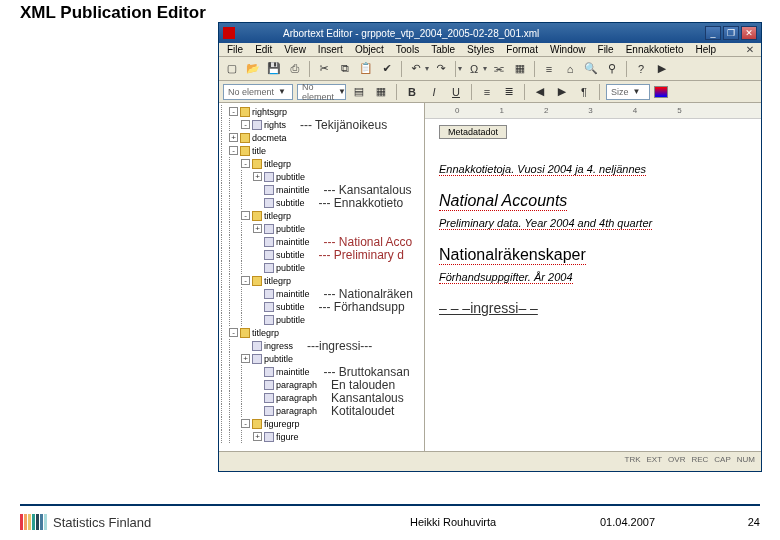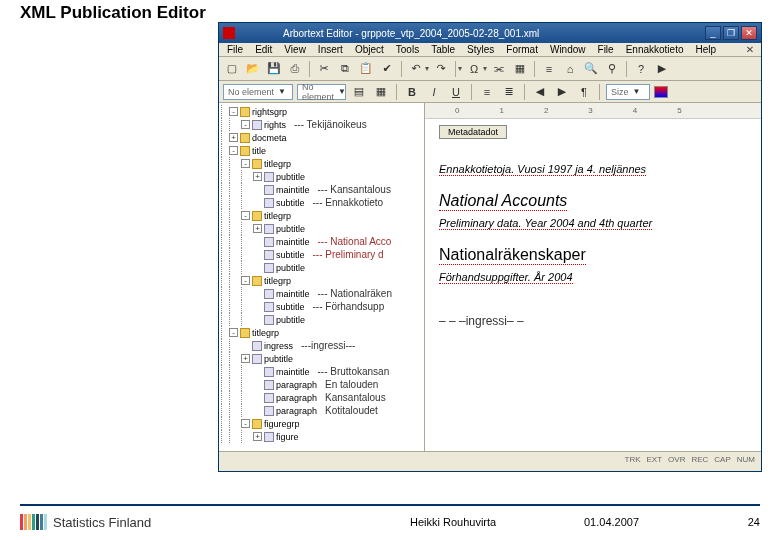--- a/index.html
+++ b/index.html
@@ -31,43 +31,43 @@
   
   .workspace { display: flex; height: calc(100% - 20px - 18px - 24px - 22px - 16px); background: #fff; }
   
   .tree-pane { width: 206px; border-right: 1px solid #aca899; overflow: hidden; background: #fff; font-size: 9px; padding: 2px 0 2px 2px; position: relative; }
   .tree-row { display: flex; align-items: center; height: 13px; white-space: nowrap; }
   .tree-indent { display: inline-block; height: 13px; border-left: 1px dotted #888; }
   .tree-toggle { width: 9px; height: 9px; border: 1px solid #888; background: #fff; font-size: 8px; line-height: 7px; text-align: center; margin-right: 2px; cursor: pointer; color: #333; }
   .tree-icon { width: 10px; height: 10px; margin-right: 2px; background: #f0d060; border: 1px solid #c09020; }
   .tree-icon.doc { background: #e0e0f0; border-color: #8080a0; }
   .tree-label { color: #000; }
-  .tree-inline { color: #333; margin-left: 8px; font-size: 10px; }
+  .tree-inline { color: #333; margin-left: 14px; font-size: 12px; }
   .tree-inline.red { color: #a03030; }
   
   .doc-pane { flex: 1; background: #fff; position: relative; overflow: hidden; }
   .ruler { height: 16px; background: #f0f0e8; border-bottom: 1px solid #ccc; font-size: 8px; color: #666; padding-left: 30px; display: flex; align-items: center; gap: 40px; }
   .doc-body { padding: 6px 14px; font-size: 11px; }
   .meta-btn { display: inline-block; border: 1px solid #888; background: #ece9d8; padding: 1px 8px; font-size: 9px; margin-bottom: 10px; cursor: pointer; }
   .doc-h { font-family: Arial; font-weight: normal; font-size: 16px; margin: 4px 0; border-bottom: 1px dotted #c00; display: inline-block; }
   .doc-h.big { font-size: 18px; }
   .doc-sub { font-style: italic; font-size: 11px; margin: 2px 0 12px; border-bottom: 1px dotted #c00; display: inline-block; }
   .doc-sub .year { border-bottom: none; }
-  .ingr-dash { font-size: 12px; color: #333; margin: 18px 0; }
+  .ingr-dash { font-size: 14px; color: #333; margin: 4px 0; text-decoration: underline; }
   .doc-p { font-style: italic; font-size: 14px; margin-top: 6px; }
   
   .statusbar { height: 16px; background: #ece9d8; border-top: 1px solid #aca899; display: flex; justify-content: flex-end; align-items: center; padding: 0 6px; font-size: 8px; color: #666; gap: 6px; }
   
   .footer { position: absolute; bottom: 10px; left: 20px; right: 20px; display: flex; align-items: center; font-size: 11px; }
   .logo { display: flex; align-items: center; gap: 6px; }
   .logo-bars { display: flex; gap: 1px; }
   .logo-bars span { width: 3px; height: 16px; }
   .logo-text { font-size: 13px; color: #333; }
   .foot-author { position: absolute; left: 390px; text-align: center; }
-  .foot-date { position: absolute; left: 564px; }
+  .foot-date { position: absolute; left: 580px; }
   .foot-page { position: absolute; right: 0; }
   .foot-line { position: absolute; bottom: 34px; left: 20px; right: 20px; height: 2px; background: #003366; }
 </style>
 </head>
 <body>
 
 <div class="slide-title">
   <div>XML Publication Editor</div>
 </div>
 
@@ -372,21 +372,21 @@
           <span>0</span>
           <span>1</span>
           <span>2</span>
           <span>3</span>
           <span>4</span>
           <span>5</span>
         </div>
       <div class="doc-body">
         <span class="meta-btn">Metadatadot</span><br>
         <br>
-        <span class="doc-sub">Ennakkotietoja. Vuosi 1997 ja 4. neljännes</span><br>
+        <span class="doc-sub">Ennakkotietoja. Vuosi 2004 ja 4. neljännes</span><br>
         <span class="doc-h" style="font-style:italic">National Accounts</span><br>
         <span class="doc-sub">Preliminary data. Year 2004 and 4th quarter</span><br>
         <span class="doc-h">Nationalräkenskaper</span><br>
         <span class="doc-sub"><span>Förhandsuppgifter. År</span> <span class="year">2004</span></span><br>
         <div class="ingr-dash">– – –ingressi– –</div>
       </div>
     </div>
   </div>
 
   <div class="statusbar" id="statusbar">

